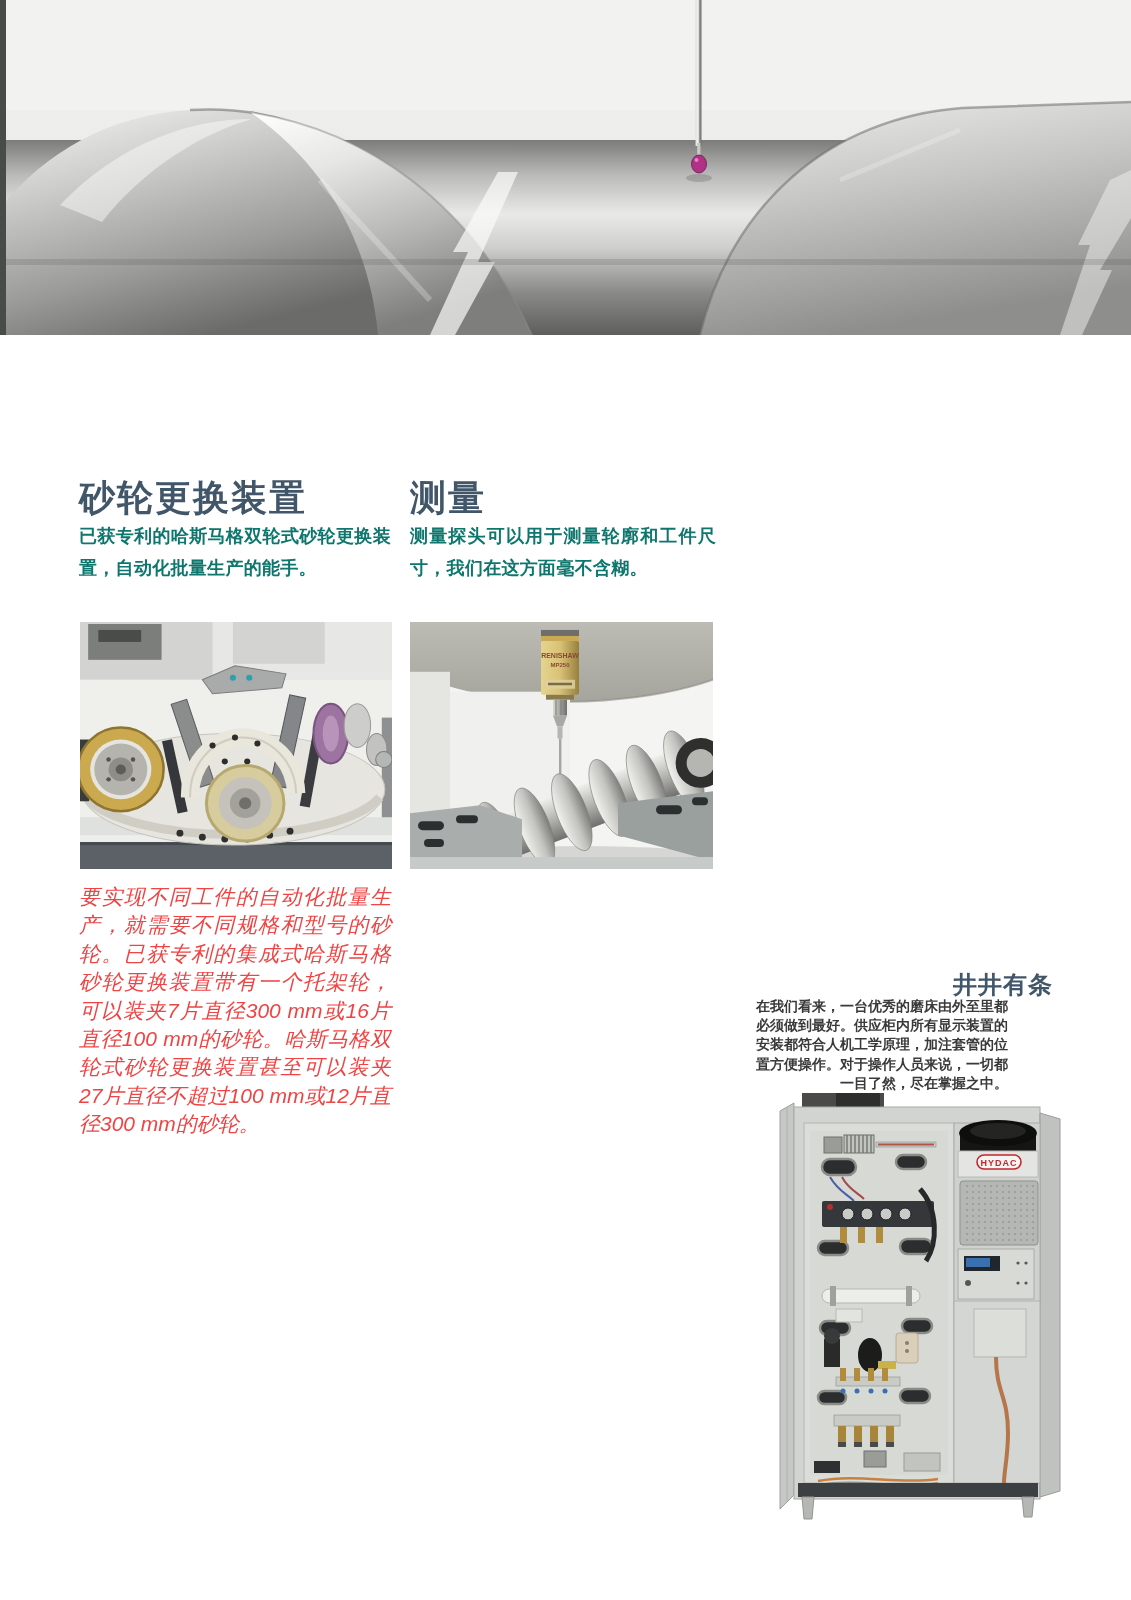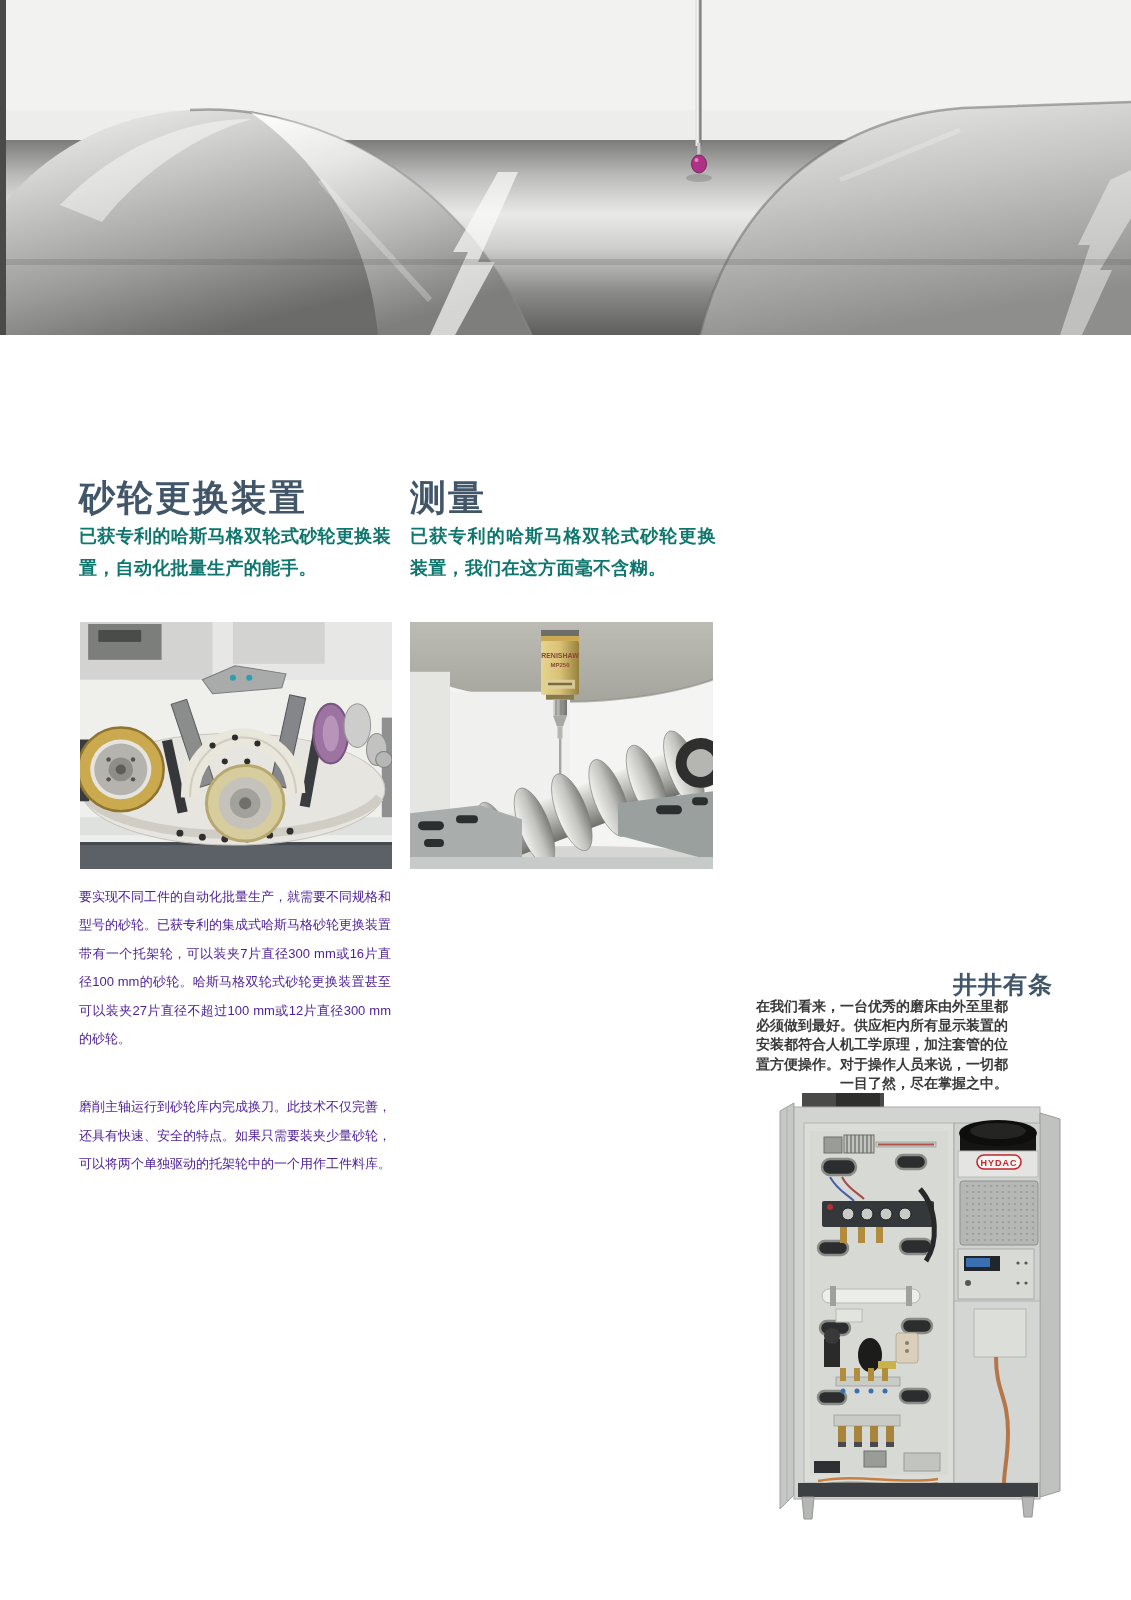--- a/index.html
+++ b/index.html
@@ -3,21 +3,21 @@
 <meta charset="utf-8">
 <style>
   html,body{margin:0;padding:0;background:#ffffff;}
   .page{position:relative;width:1131px;height:1600px;background:#ffffff;overflow:hidden;
         font-family:"Liberation Sans","DejaVu Sans",sans-serif;}
   .abs{position:absolute;}
   figure{margin:0;padding:0;}
   svg{display:block;}
   .col-heading{font-size:36px;font-weight:bold;color:#42566a;letter-spacing:2px;line-height:44px;margin-top:40px;}
   .intro{font-size:18px;font-weight:bold;color:#0f766e;line-height:32px;text-align:justify;letter-spacing:.3px;}
-  .bodytext{font-size:13px;color:#4c1d95;line-height:28.4px;text-align:justify;}
+  .bodytext{font-size:21px;color:#ef4444;line-height:28.4px;text-align:justify;font-style:italic;}
   .bodytext p{margin:0 0 40px 0;}
   .sb-heading{font-size:24px;font-weight:bold;color:#42566a;letter-spacing:1px;text-align:right;line-height:30px;}
   .sb-text{font-size:14px;font-weight:bold;color:#3a3a3a;line-height:19.2px;text-align:justify;text-align-last:right;}
 </style>
 </head>
 <body>
 
 <div class="page">
 
   <figure class="abs" style="left:0;top:0;width:1131px;height:335px;">
@@ -172,26 +172,25 @@
         <ellipse cx="246" cy="112" rx="8" ry="18" fill="#b894bb"></ellipse>
         <ellipse cx="272" cy="104" rx="13" ry="22" fill="#cdcdcb" stroke="#9a9a98"></ellipse>
         <ellipse cx="291" cy="128" rx="10" ry="16" fill="#c2c2c0" stroke="#8e8e8c"></ellipse>
         <circle cx="298" cy="138" r="8" fill="#b5b7b5" stroke="#7d7f7d"></circle>
       </g>
     </svg>
   </figure>
 
   <div class="abs bodytext" style="left:79px;top:883px;width:312px;">
     <p>要实现不同工件的自动化批量生产，就需要不同规格和型号的砂轮。已获专利的集成式哈斯马格砂轮更换装置带有一个托架轮，可以装夹7片直径300 mm或16片直径100 mm的砂轮。哈斯马格双轮式砂轮更换装置甚至可以装夹27片直径不超过100 mm或12片直径300 mm的砂轮。</p>
-    <p>磨削主轴运行到砂轮库内完成换刀。此技术不仅完善，还具有快速、安全的特点。如果只需要装夹少量砂轮，可以将两个单独驱动的托架轮中的一个用作工件料库。</p>
   </div>
 
   <h2 class="abs col-heading" style="left:410px;top:436px;width:300px;">测量</h2>
 
-  <div class="abs intro" style="left:410px;top:520px;width:306px;">已获专利的哈斯马格双轮式砂轮更换装置，我们在这方面毫不含糊。</div>
+  <div class="abs intro" style="left:410px;top:520px;width:306px;">测量探头可以用于测量轮廓和工件尺寸，我们在这方面毫不含糊。</div>
 
   <figure class="abs" style="left:410px;top:622px;width:303px;height:247px;">
     <svg width="303" height="247" viewBox="0 0 303 248" preserveAspectRatio="none">
       <defs>
         <linearGradient id="phous" x1="0" y1="0" x2="0" y2="1">
           <stop offset="0" stop-color="#bcbbb4"></stop>
             <stop offset="1" stop-color="#a5a49d"></stop>
         </linearGradient>
         <linearGradient id="pgold" x1="0" y1="0" x2="1" y2="0">
           <stop offset="0" stop-color="#e5d48f"></stop>

